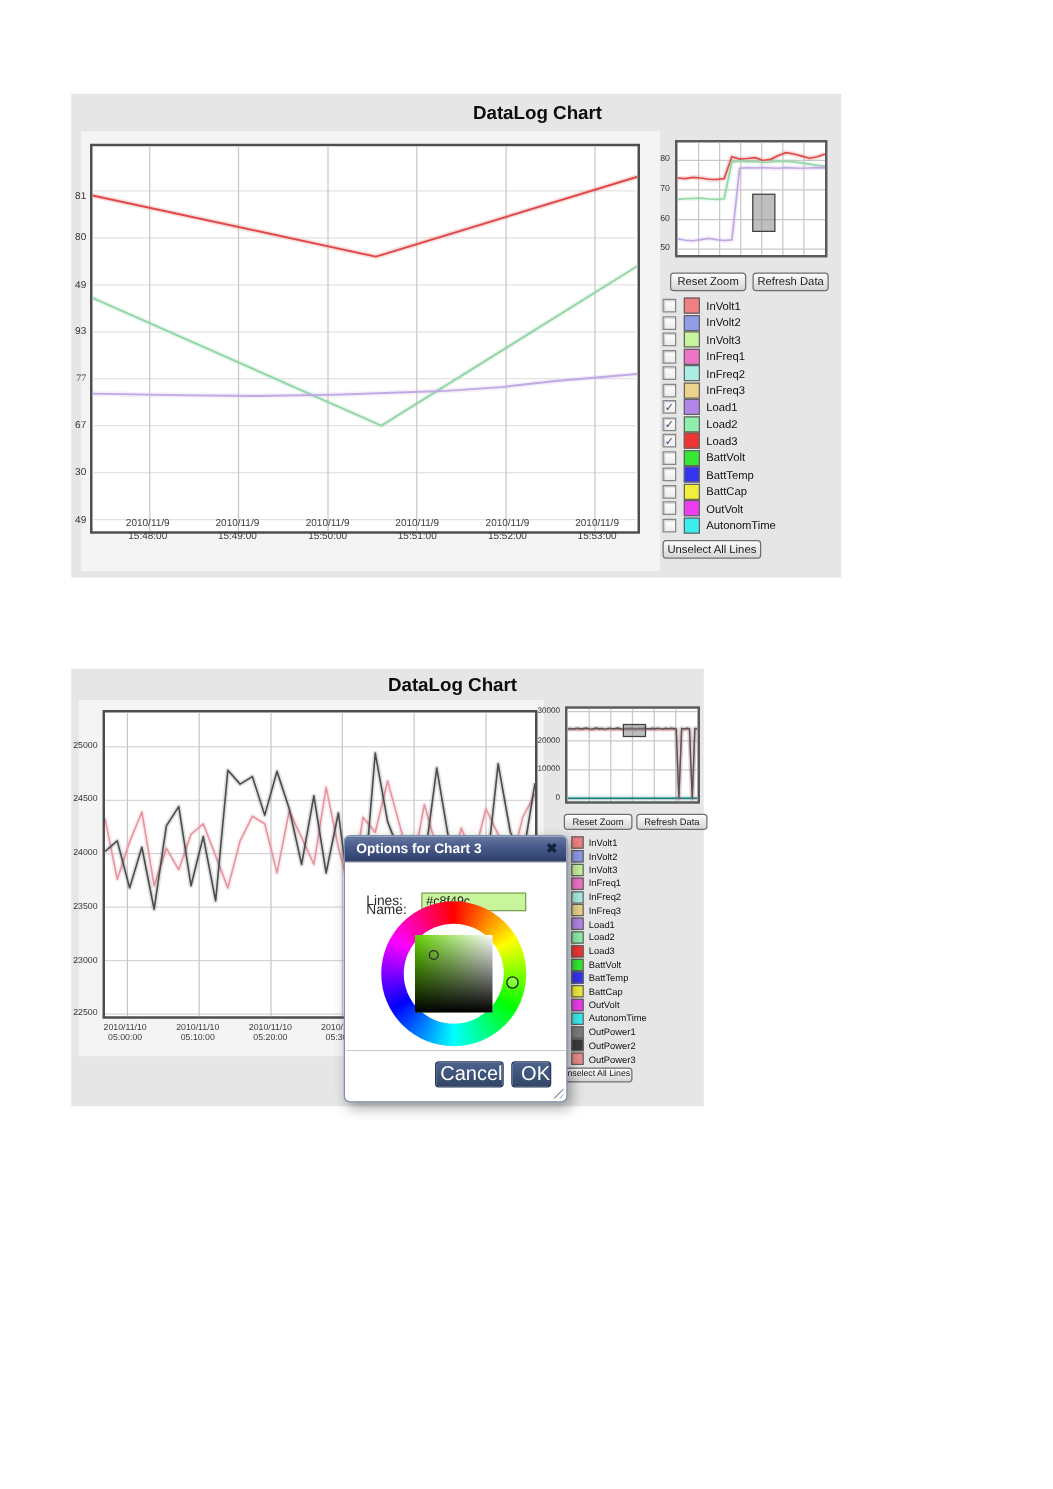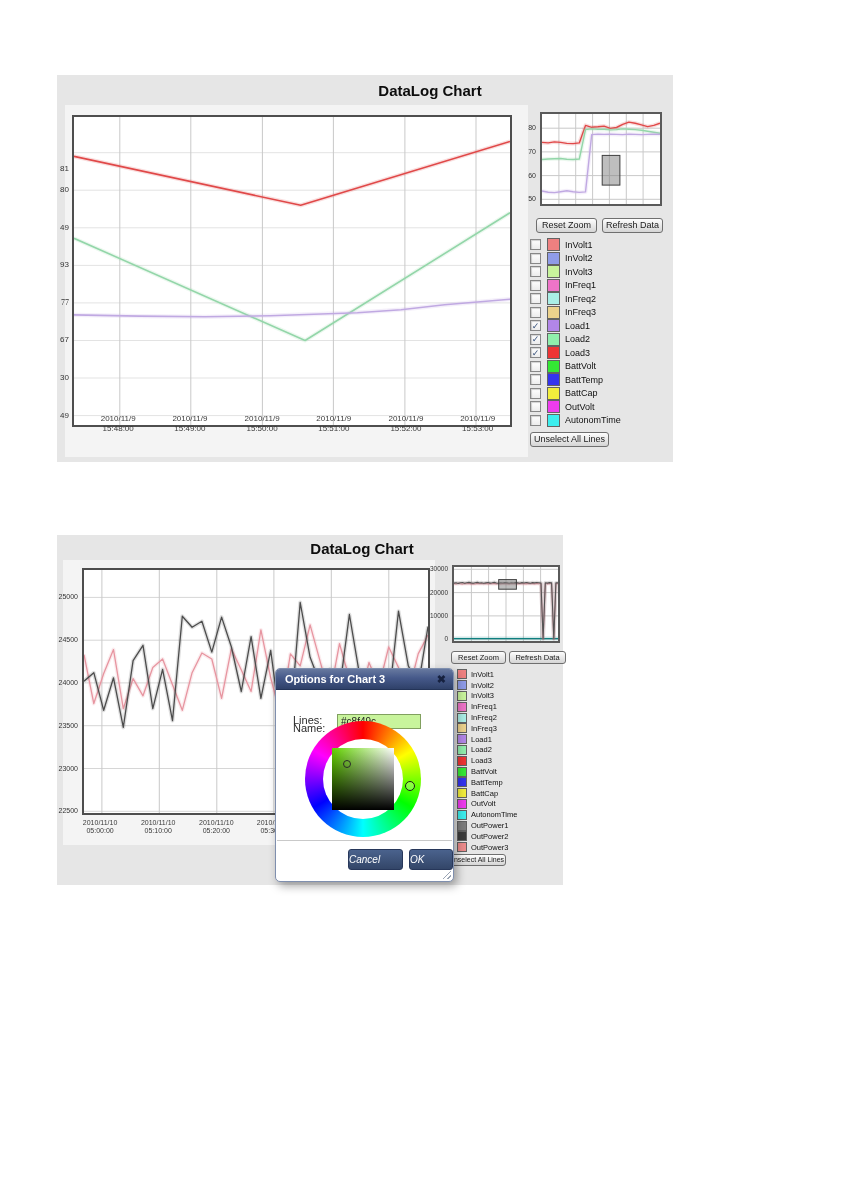--- a/index.html
+++ b/index.html
@@ -65,34 +65,34 @@
   .dlg-lab{display:inline-block;width:41px;color:#2b2b2b;}
   .dlg-name-val{color:#000;}
   .dlg-color-input{display:inline-block;width:76px;height:13px;background:#c8f49c;border:1px solid #81a05f;font-size:10px;line-height:13px;padding:0 3px;color:#222;vertical-align:middle;}
   .wheel{position:absolute;left:29px;top:52px;width:116px;height:116px;}
   .wheel-ring{position:absolute;left:0;top:0;width:116px;height:116px;border-radius:50%;background:conic-gradient(#f00,#ff0 60deg,#0f0 120deg,#0ff 180deg,#00f 240deg,#f0f 300deg,#f00);}
   .wheel-hole{position:absolute;left:18px;top:18px;width:80px;height:80px;border-radius:50%;background:#fff;}
   .sv-square{position:absolute;left:27px;top:27px;width:62px;height:62px;background:linear-gradient(rgba(0,0,0,0),#000),linear-gradient(to left,#fff,#63d300);}
   .ring-marker{position:absolute;left:100px;top:60px;width:8px;height:8px;border:1.5px solid #1c1c1c;border-radius:50%;background:rgba(255,255,255,.25);box-sizing:content-box;}
   .sq-marker{position:absolute;left:38px;top:39px;width:6px;height:6px;border:1.2px solid #2a2a2a;border-radius:50%;}
   .dlg-footer{position:absolute;left:1px;right:1px;top:171px;height:39px;border-top:1px solid #c9c9c9;background:#fff;border-radius:0 0 4px 4px;}
-  .dlg-btn{position:absolute;background:linear-gradient(#4a628d,#334668);border:1px solid #27375a;border-radius:3px;color:#fff;text-align:left;font-size:10px;box-sizing:border-box;cursor:pointer;font-style:italic;}
+  .dlg-btn{position:absolute;background:linear-gradient(#4a628d,#334668);border:1px solid #27375a;border-radius:3px;color:#fff;text-align:right;font-size:16px;box-sizing:border-box;cursor:pointer;}
   #dlg-cancel{left:71px;top:8px;width:55px;height:21px;line-height:19px;}
-  #dlg-ok{left:132px;top:8px;width:44px;height:21px;line-height:19px;}
+  #dlg-ok{left:132px;top:8px;width:32px;height:21px;line-height:19px;}
   .resize-handle{position:absolute;right:2px;bottom:2px;width:9px;height:9px;background:repeating-linear-gradient(-45deg,transparent 0 2px,#9aa4b4 2px 3px);clip-path:polygon(100% 0,100% 100%,0 100%);}
 </style>
 </head>
 <body>
 
 <div class="panel" id="panel-top">
   <div class="p-title">DataLog Chart</div>
   <div class="card" id="card-top"></div>
 
   <div class="ylabels" id="yl-main-top">
-      <div class="ytick" style="top: 50px;">81</div>
+      <div class="ytick" style="top: 38px;">81</div>
       <div class="ytick" style="top: 71.2439px;">80</div>
       <div class="ytick" style="top: 108.805px;">49</div>
       <div class="ytick" style="top: 146.366px;">93</div>
       <div class="ytick" style="top: 183.927px; font-family: Liberation Serif, serif;">77</div>
       <div class="ytick" style="top: 221.488px;">67</div>
       <div class="ytick" style="top: 259.049px;">30</div>
       <div class="ytick" style="top: 296.61px;">49</div>
     </div>
   <div class="plot" id="plot-main-top"><svg width="436" height="308">
         <line x1="0" y1="35.7" x2="436" y2="35.7" stroke="#e3e3e3" stroke-width="1"></line>

